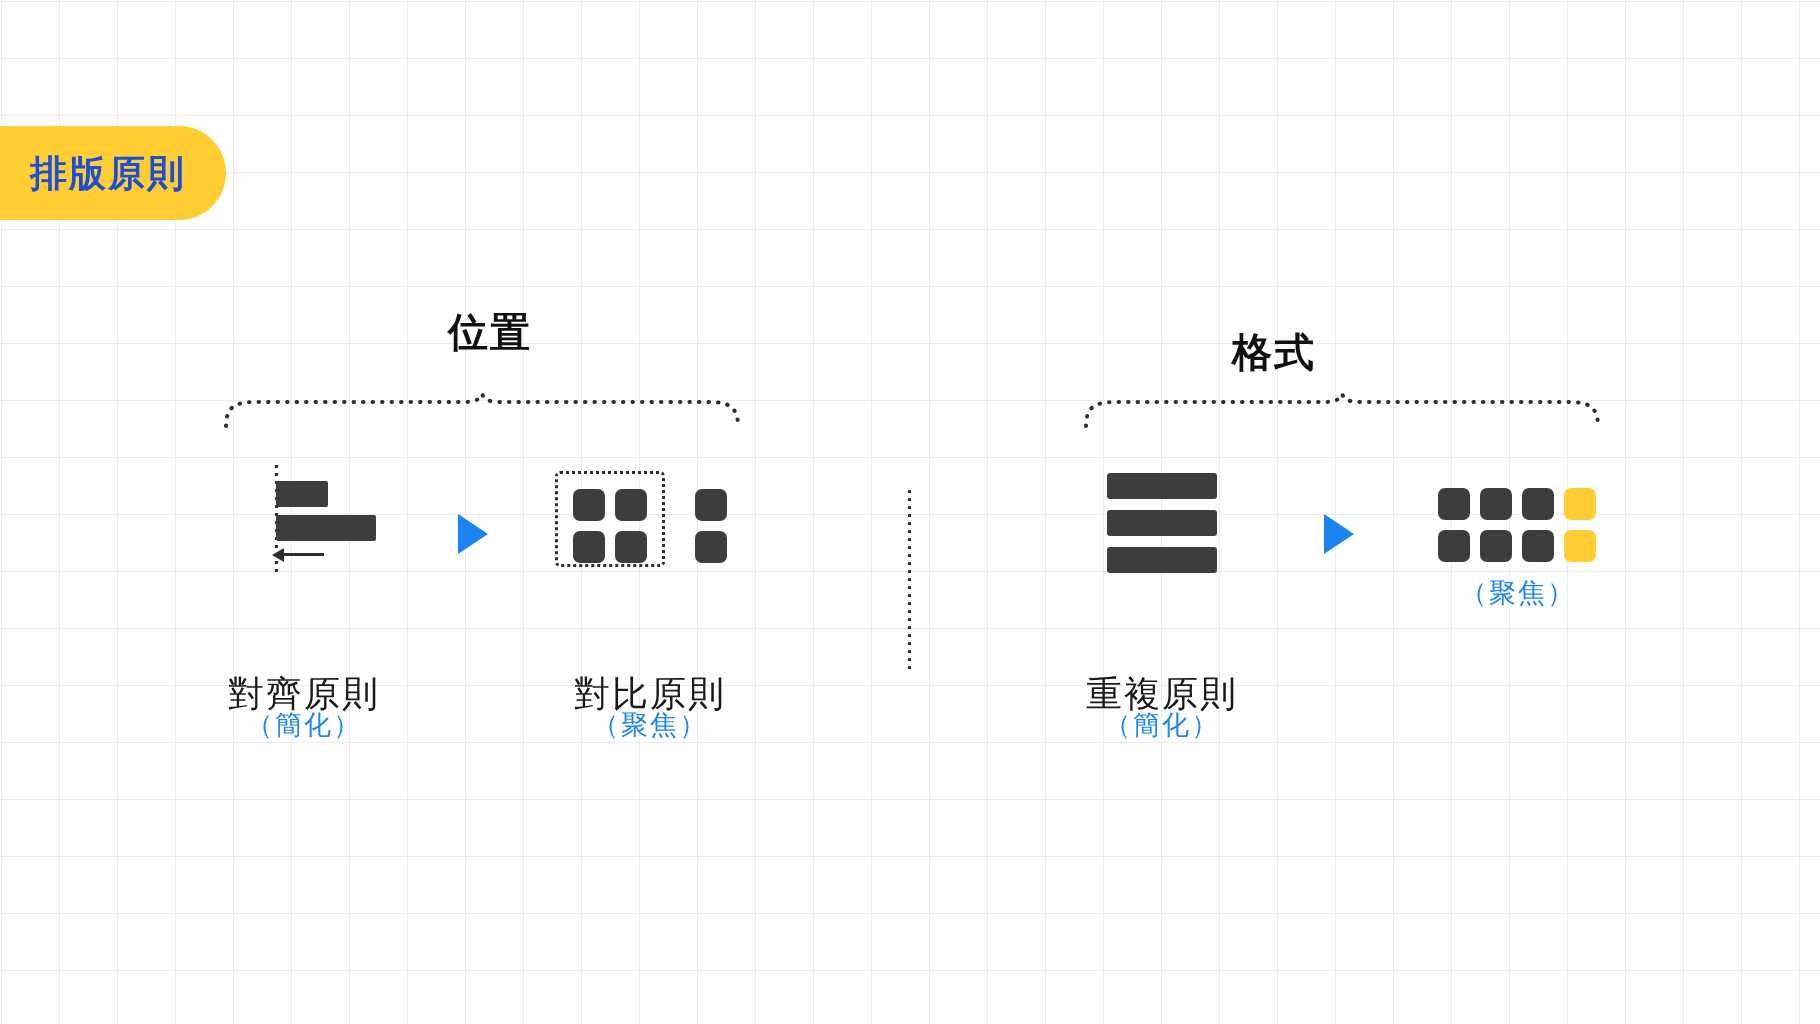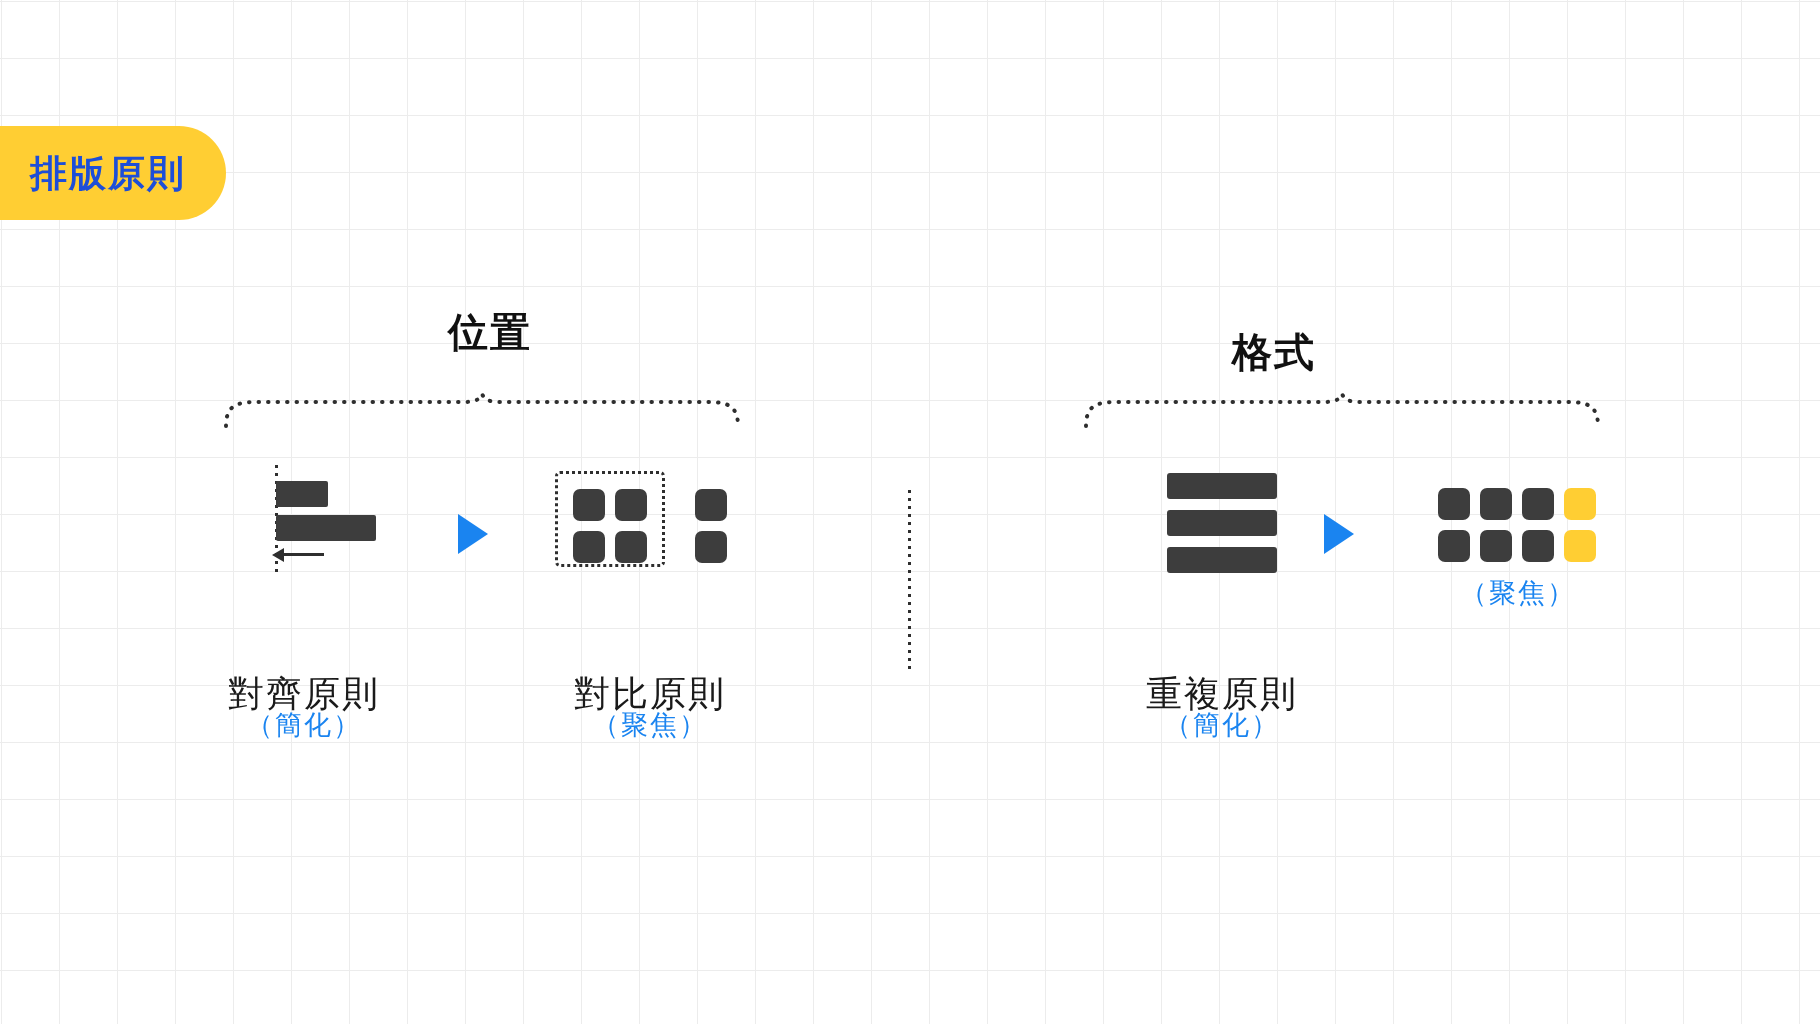--- a/index.html
+++ b/index.html
@@ -96,21 +96,21 @@
   .cell-sub {
     font-size: 27px;
     color: #1A84F0;
     letter-spacing: 2px;
     line-height: 1;
     white-space: nowrap;
   }
 
   #cell-align     { left: 174px;  top: 460px; }
   #cell-proximity { left: 520px;  top: 460px; }
-  #cell-repeat    { left: 1092px; top: 460px; }
+  #cell-repeat    { left: 1032px; top: 460px; }
   #cell-contrast  { left: 1388px; top: 460px; }
 
   
   .align-art { position: relative; width: 120px; height: 110px; }
   .align-guide {
     position: absolute; left: 31px; top: 0;
     width: 3px; height: 110px;
     background-image: linear-gradient(to bottom, #2e2e2e 0 3px, transparent 3px 8px);
     background-size: 3px 8px;
     background-repeat: repeat-y;

